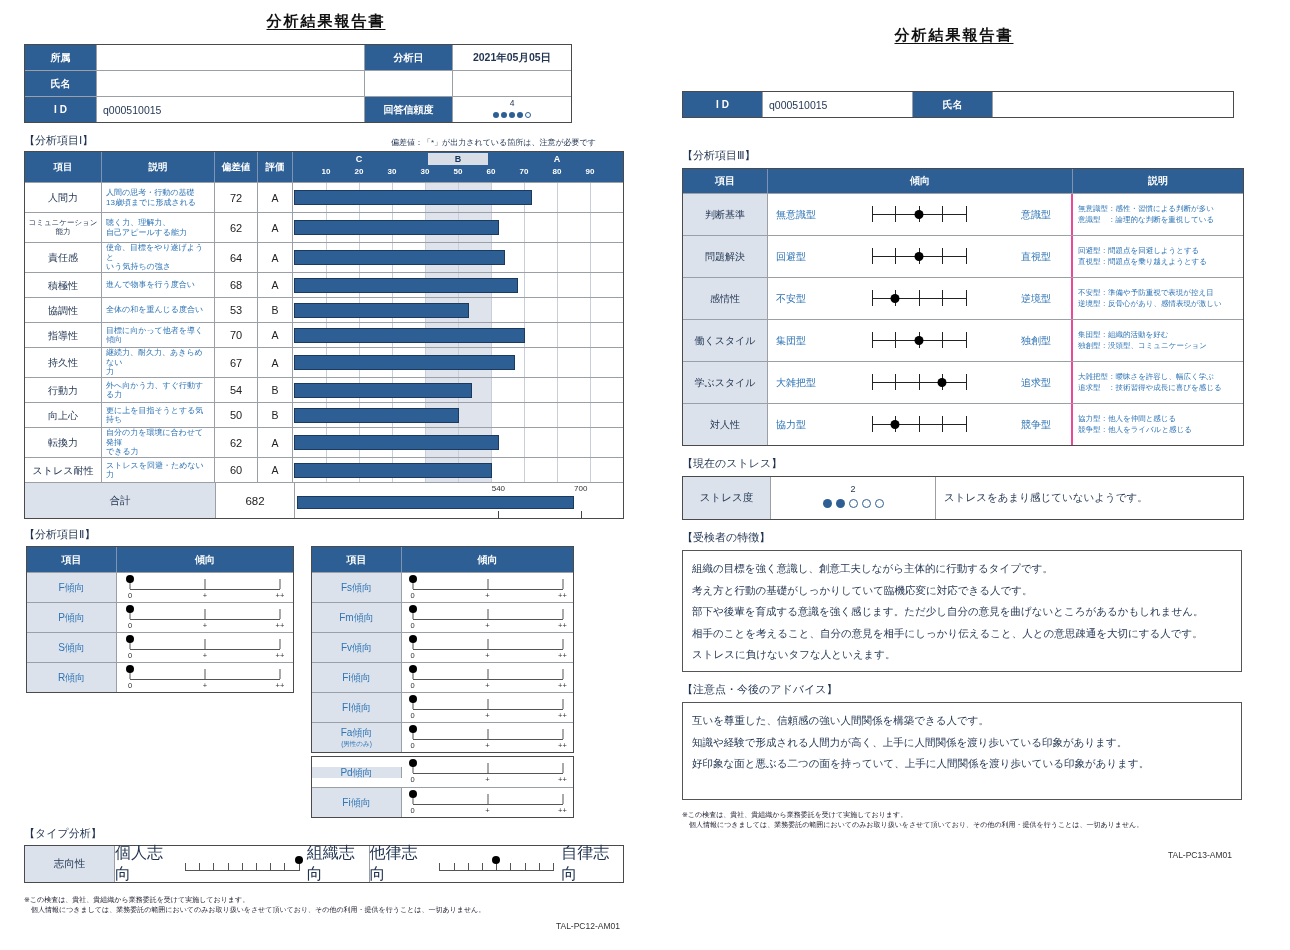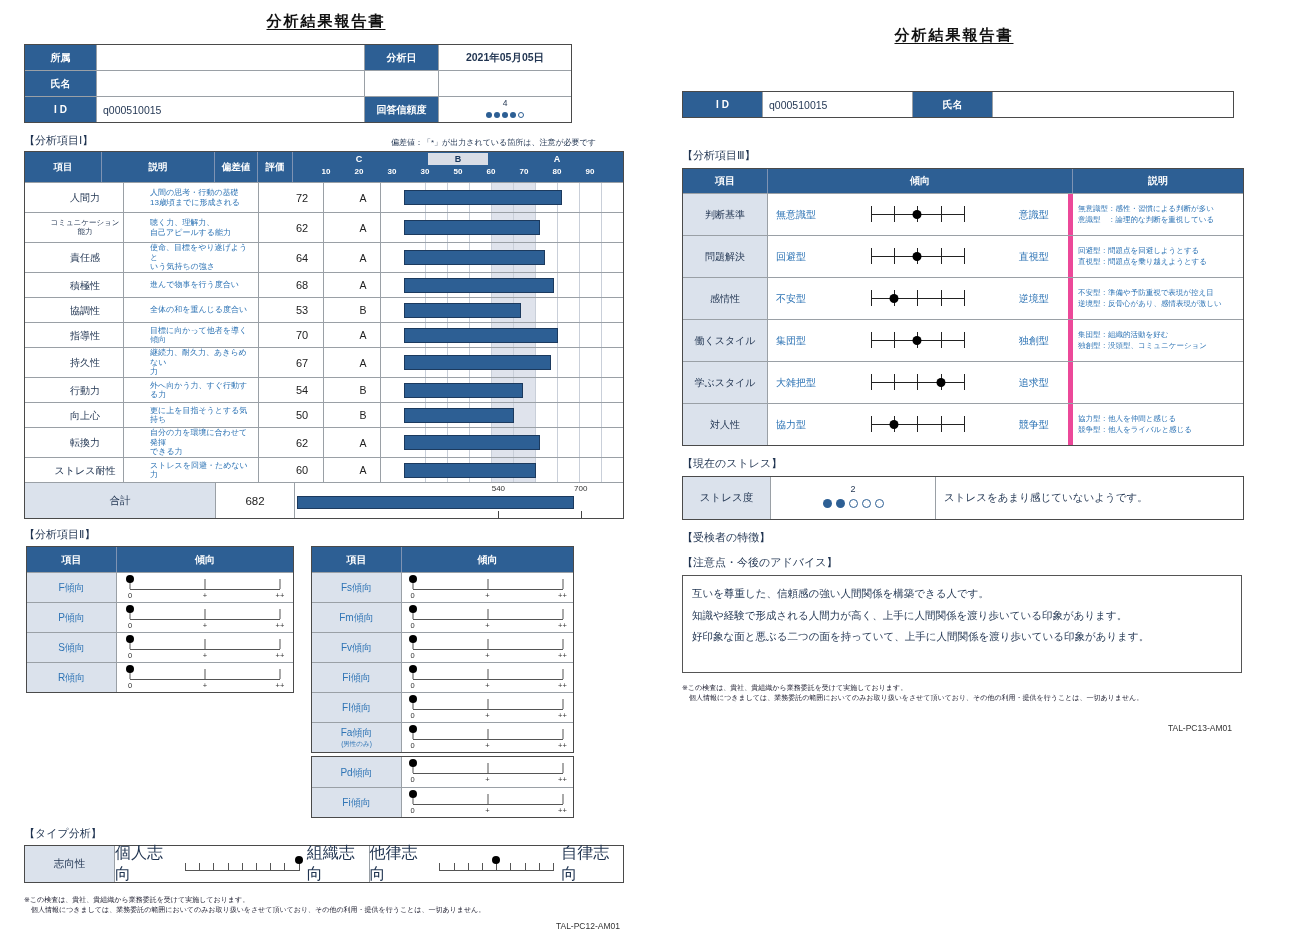--- a/index.html
+++ b/index.html
@@ -15,21 +15,21 @@
   
   .htab { border:1.5px solid #4a4a4a; }
   #p1 .htab { width:548px; margin-top:13px; }
   #p2 .htab { width:552px; margin:46px auto 0 14px; }
   .hrow { display:flex; }
   .hrow + .hrow { border-top:1px solid #9aa0a6; }
   .hcell { height:25px; display:flex; align-items:center; border-right:1px solid #9aa0a6; overflow:hidden; }
   .hcell:last-child { border-right:none; }
   .hcell.lab { background:#2d5f94; color:#fff; font-weight:bold; font-size:10px; justify-content:center; }
   .hcell.val { font-size:10.5px; color:#1f3350; padding-left:6px; }
-  .w72{width:72px} .w268{width:268px} .w92{width:74px} .w110{width:110px; flex:1}
+  .w72{width:72px} .w268{width:268px} .w92{width:88px} .w110{width:110px; flex:1}
   .w80{width:80px} .w150{width:150px} .wfx{flex:1}
   .ctr { justify-content:center; padding-left:0 !important; font-weight:bold; }
   .relcell { flex-direction:column; justify-content:center; padding-left:0 !important; }
   .rel-num { font-size:8.5px; line-height:9px; color:#1f3350; }
   .dot { display:inline-block; border-radius:50%; }
   .dot.sm { width:6px; height:6px; margin:0 1px; }
   .dot.lg { width:9px; height:9px; margin:0 2px; }
   .dot.f { background:#2d5f94; }
   .dot.e { background:#fff; border:1px solid #2d5f94; }
 
@@ -48,21 +48,21 @@
   .zones { position:relative; height:14px; }
   .zone { position:absolute; top:0; height:13px; display:flex; align-items:center; justify-content:center;
     font-size:9px; font-weight:bold; }
   .zoneC { left:0; width:40%; }
   .zoneB { left:41%; width:18%; background:#d9dde6; color:#17365d; top:1px; height:12px; }
   .zoneA { left:60%; width:40%; }
   .ticksrow { position:relative; height:16px; }
   .tk { position:absolute; top:1px; transform:translateX(-50%); font-size:8px; font-weight:bold; color:#fff; }
   .t1r { display:flex; height:25px; border-top:1px solid #9aa0a6; }
   .t1r.tall { height:30px; }
-  .bc { display:flex; align-items:center; justify-content:center; border-right:1px solid #9aa0a6; overflow:hidden;margin-left:22px; }
+  .bc { display:flex; align-items:center; justify-content:center; border-right:1px solid #9aa0a6; overflow:hidden; }
   .bc.cc { border-right:none; }
   .bc.ci { font-size:10px; color:#1f3350; text-align:center; white-space:pre-line; line-height:11px; }
   .bc.ci.small { font-size:7.5px; line-height:8.5px; }
   .bc.cd { font-size:8px; color:#2e74b5; justify-content:flex-start; text-align:left;
     padding:0 4px; white-space:pre-line; line-height:9.5px; }
   .bc.cs { font-size:11px; color:#222; }
   .bc.cg { font-size:10.5px; color:#222; }
   .bc.cc { position:relative; }
   .band { position:absolute; top:0; bottom:0; background:#dfe3ec; }
   .grid { position:absolute; top:0; bottom:0; border-left:1px solid #c9cfd9; }
@@ -83,21 +83,21 @@
   #t2L { left:2px; width:268px; }
   #t2Rbox { position:absolute; left:287px; top:0; width:263px; }
   #t2Rg1wrap { border:1.5px solid #4a4a4a; }
   #t2Rg2wrap { border:1.5px solid #4a4a4a; margin-top:3px; }
   .t2h { display:flex; background:#2d5f94; color:#fff; height:25px; }
   .t2h > div { display:flex; align-items:center; justify-content:center; font-size:10px; font-weight:bold;
     border-right:1px solid #7e93b3; }
   .t2h > div:last-child { border-right:none; }
   .t2ih{width:90px} .t2vh{flex:1}
   .t2r { display:flex; height:30px; border-top:1px solid #9aa0a6; }
-  #t2Rg2wrap .t2r:first-child { border-top:none; }
+  #t2Rg2wrap .t2r:first-child { border-top:none;align-items:center; }
   .t2i { width:90px; background:#dbe2ec; color:#2e74b5; font-size:10px; display:flex; flex-direction:column;
     align-items:center; justify-content:center; border-right:1px solid #9aa0a6; text-align:center; line-height:11px; }
   .t2sub { font-size:6.5px; color:#2e74b5; }
   .t2v { flex:1; display:flex; align-items:center; justify-content:center; }
   .sc3 { position:relative; width:150px; height:28px; }
   .sc3b { position:absolute; left:0; right:0; top:15px; border-top:1px solid #555; }
   .sc3t { position:absolute; top:5px; height:10px; border-left:1px solid #555; transform:translateX(-0.5px); }
   .sc3d { position:absolute; top:1px; width:8px; height:8px; border-radius:50%; background:#000;
     transform:translateX(-4px); }
   .sc3l { position:absolute; top:17px; transform:translateX(-50%); font-size:7.5px; color:#333; }
@@ -124,21 +124,21 @@
   #p2 .sec-head { margin:30px 0 5px 14px; }
   .t4 { width:562px; border:1.5px solid #4a4a4a; margin-left:14px; }
   .t4h { display:flex; background:#2d5f94; color:#fff; height:24px; }
   .t4h > div { display:flex; align-items:center; justify-content:center; font-size:10px; font-weight:bold;
     border-right:1px solid #7e93b3; }
   .t4h > div:last-child { border-right:none; }
   .c4i{width:85px} .c4t{width:305px} .c4d{flex:1}
   .t4r { display:flex; height:42px; border-top:1px solid #9aa0a6; }
   .t4r > .c4i { background:#dbe2ec; display:flex; align-items:center; justify-content:center;
     font-size:10px; color:#1f3350; border-right:1px solid #9aa0a6; }
-  .t4r > .c4t { display:flex; align-items:center; border-right:5px solid #ec4899;gap:43px; }
+  .t4r > .c4t { display:flex; align-items:center; border-right:2px solid #ec4899;gap:43px; }
   .tl4 { width:80px; padding-left:8px; font-size:10px; color:#2e74b5; }
   .tr4 { width:80px; padding-left:12px; font-size:10px; color:#2e74b5; }
   .sc5 { position:relative; width:128px; height:24px; }
   .sc5b { position:absolute; left:0; right:0; top:11px; border-top:1px solid #222; }
   .sc5t { position:absolute; top:3px; height:16px; border-left:1px solid #222; }
   .sc5d { position:absolute; top:7px; width:9px; height:9px; border-radius:50%; background:#000;
     transform:translateX(-4.5px); }
   .t4r > .c4d { display:flex; flex-direction:column; justify-content:center; padding-left:5px;
     font-size:7.5px; line-height:10.5px; color:#2e74b5; }
 
@@ -812,20 +812,24 @@
               <div class="sc5b"></div>
               <div class="sc5t" style="left:0%"></div>
               <div class="sc5t" style="left:25%"></div>
               <div class="sc5t" style="left:50%"></div>
               <div class="sc5t" style="left:75%"></div>
               <div class="sc5t" style="left:100%"></div>
               <div class="sc5d" style="left:75%"></div>
             </div>
             <span class="tr4">追求型</span>
      </div>
+     <div class="c4d">
+            <div>大雑把型：曖昧さを許容し、幅広く学ぶ</div>
+            <div>追求型　：技術習得や成長に喜びを感じる</div>
+          </div>
    </div>
         <div class="t4r">
      <div class="c4i">対人性</div>
      <div class="c4t">
        <span class="tl4">協力型</span>
             <div class="sc5">
               <div class="sc5b"></div>
               <div class="sc5t" style="left:0%"></div>
               <div class="sc5t" style="left:25%"></div>
               <div class="sc5t" style="left:50%"></div>
@@ -847,20 +851,27 @@
   <div class="stab">
     <div class="slab">ストレス度</div>
     <div class="sval">
       <div class="rel-num">2</div>
       <div><span class="dot lg f"></span><span class="dot lg f"></span><span class="dot lg e"></span><span class="dot lg e"></span><span class="dot lg e"></span></div>
     </div>
     <div class="scom">ストレスをあまり感じていないようです。</div>
   </div>
 
   <div class="sec-head" style="margin-top:10px">【受検者の特徴】</div>
+  <div class="txtbox" id="featbox">
+      <div>組織の目標を強く意識し、創意工夫しながら主体的に行動するタイプです。</div>
+      <div>考え方と行動の基礎がしっかりしていて臨機応変に対応できる人です。</div>
+      <div>部下や後輩を育成する意識を強く感じます。ただ少し自分の意見を曲げないところがあるかもしれません。</div>
+      <div>相手のことを考えること、自分の意見を相手にしっかり伝えること、人との意思疎通を大切にする人です。</div>
+      <div>ストレスに負けないタフな人といえます。</div>
+    </div>
 
   <div class="sec-head" style="margin-top:10px">【注意点・今後のアドバイス】</div>
   <div class="txtbox" id="advbox">
       <div>互いを尊重した、信頼感の強い人間関係を構築できる人です。</div>
       <div>知識や経験で形成される人間力が高く、上手に人間関係を渡り歩いている印象があります。</div>
       <div>好印象な面と悪ぶる二つの面を持っていて、上手に人間関係を渡り歩いている印象があります。</div>
     </div>
 
   <div class="footnote">
     <div>※この検査は、貴社、貴組織から業務委託を受けて実施しております。</div>

